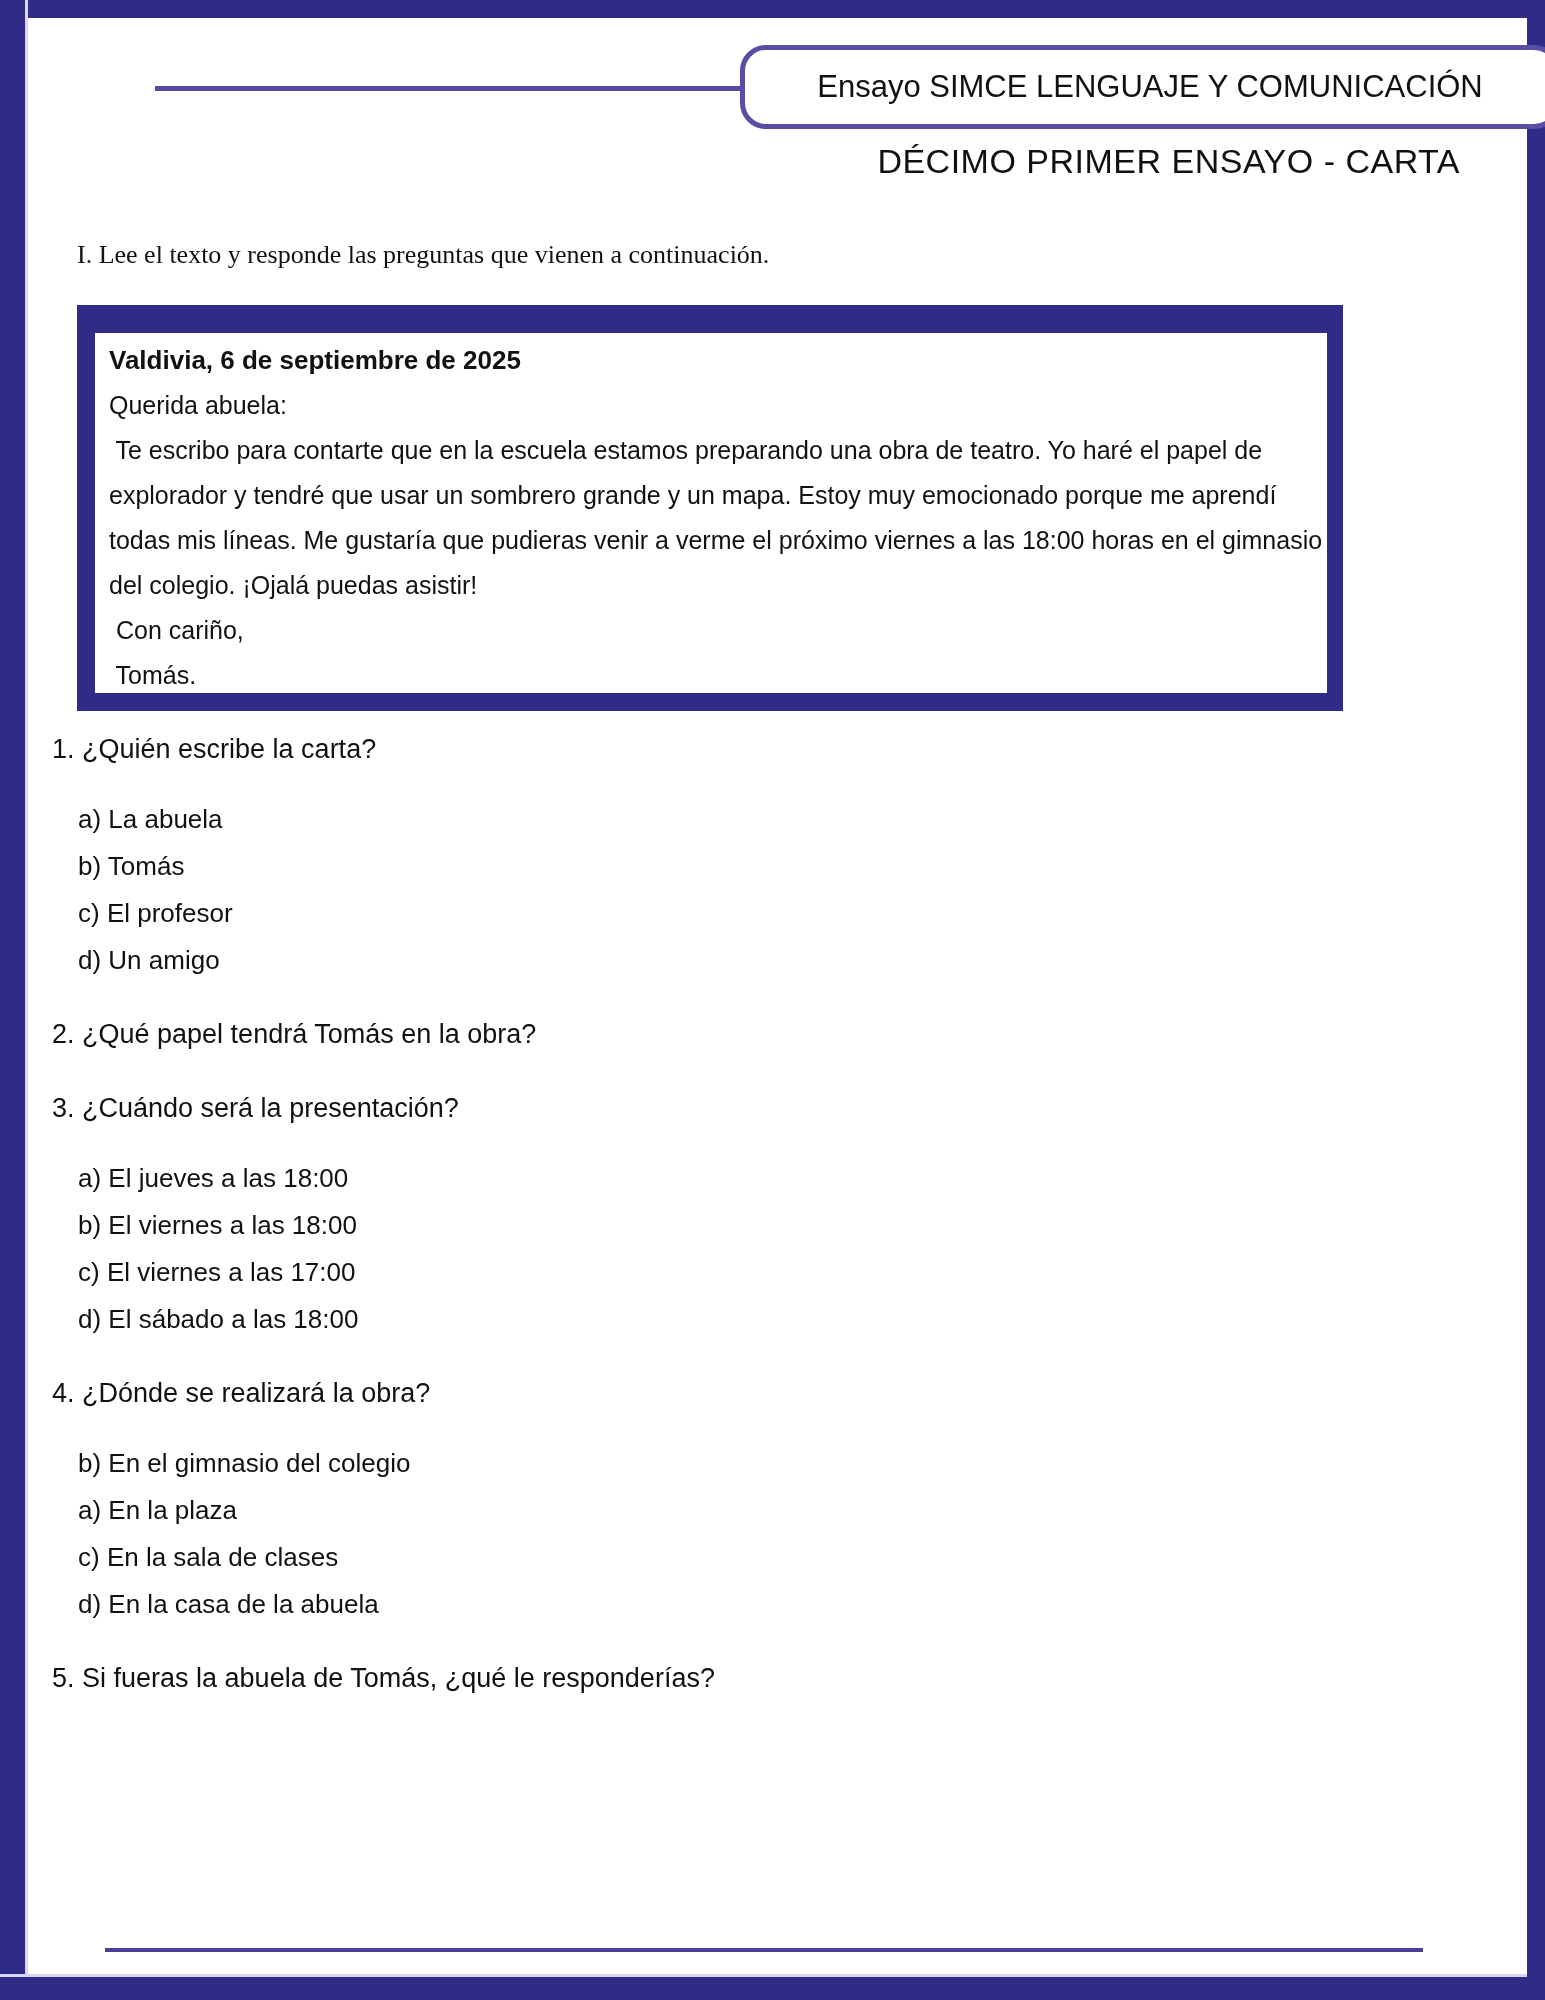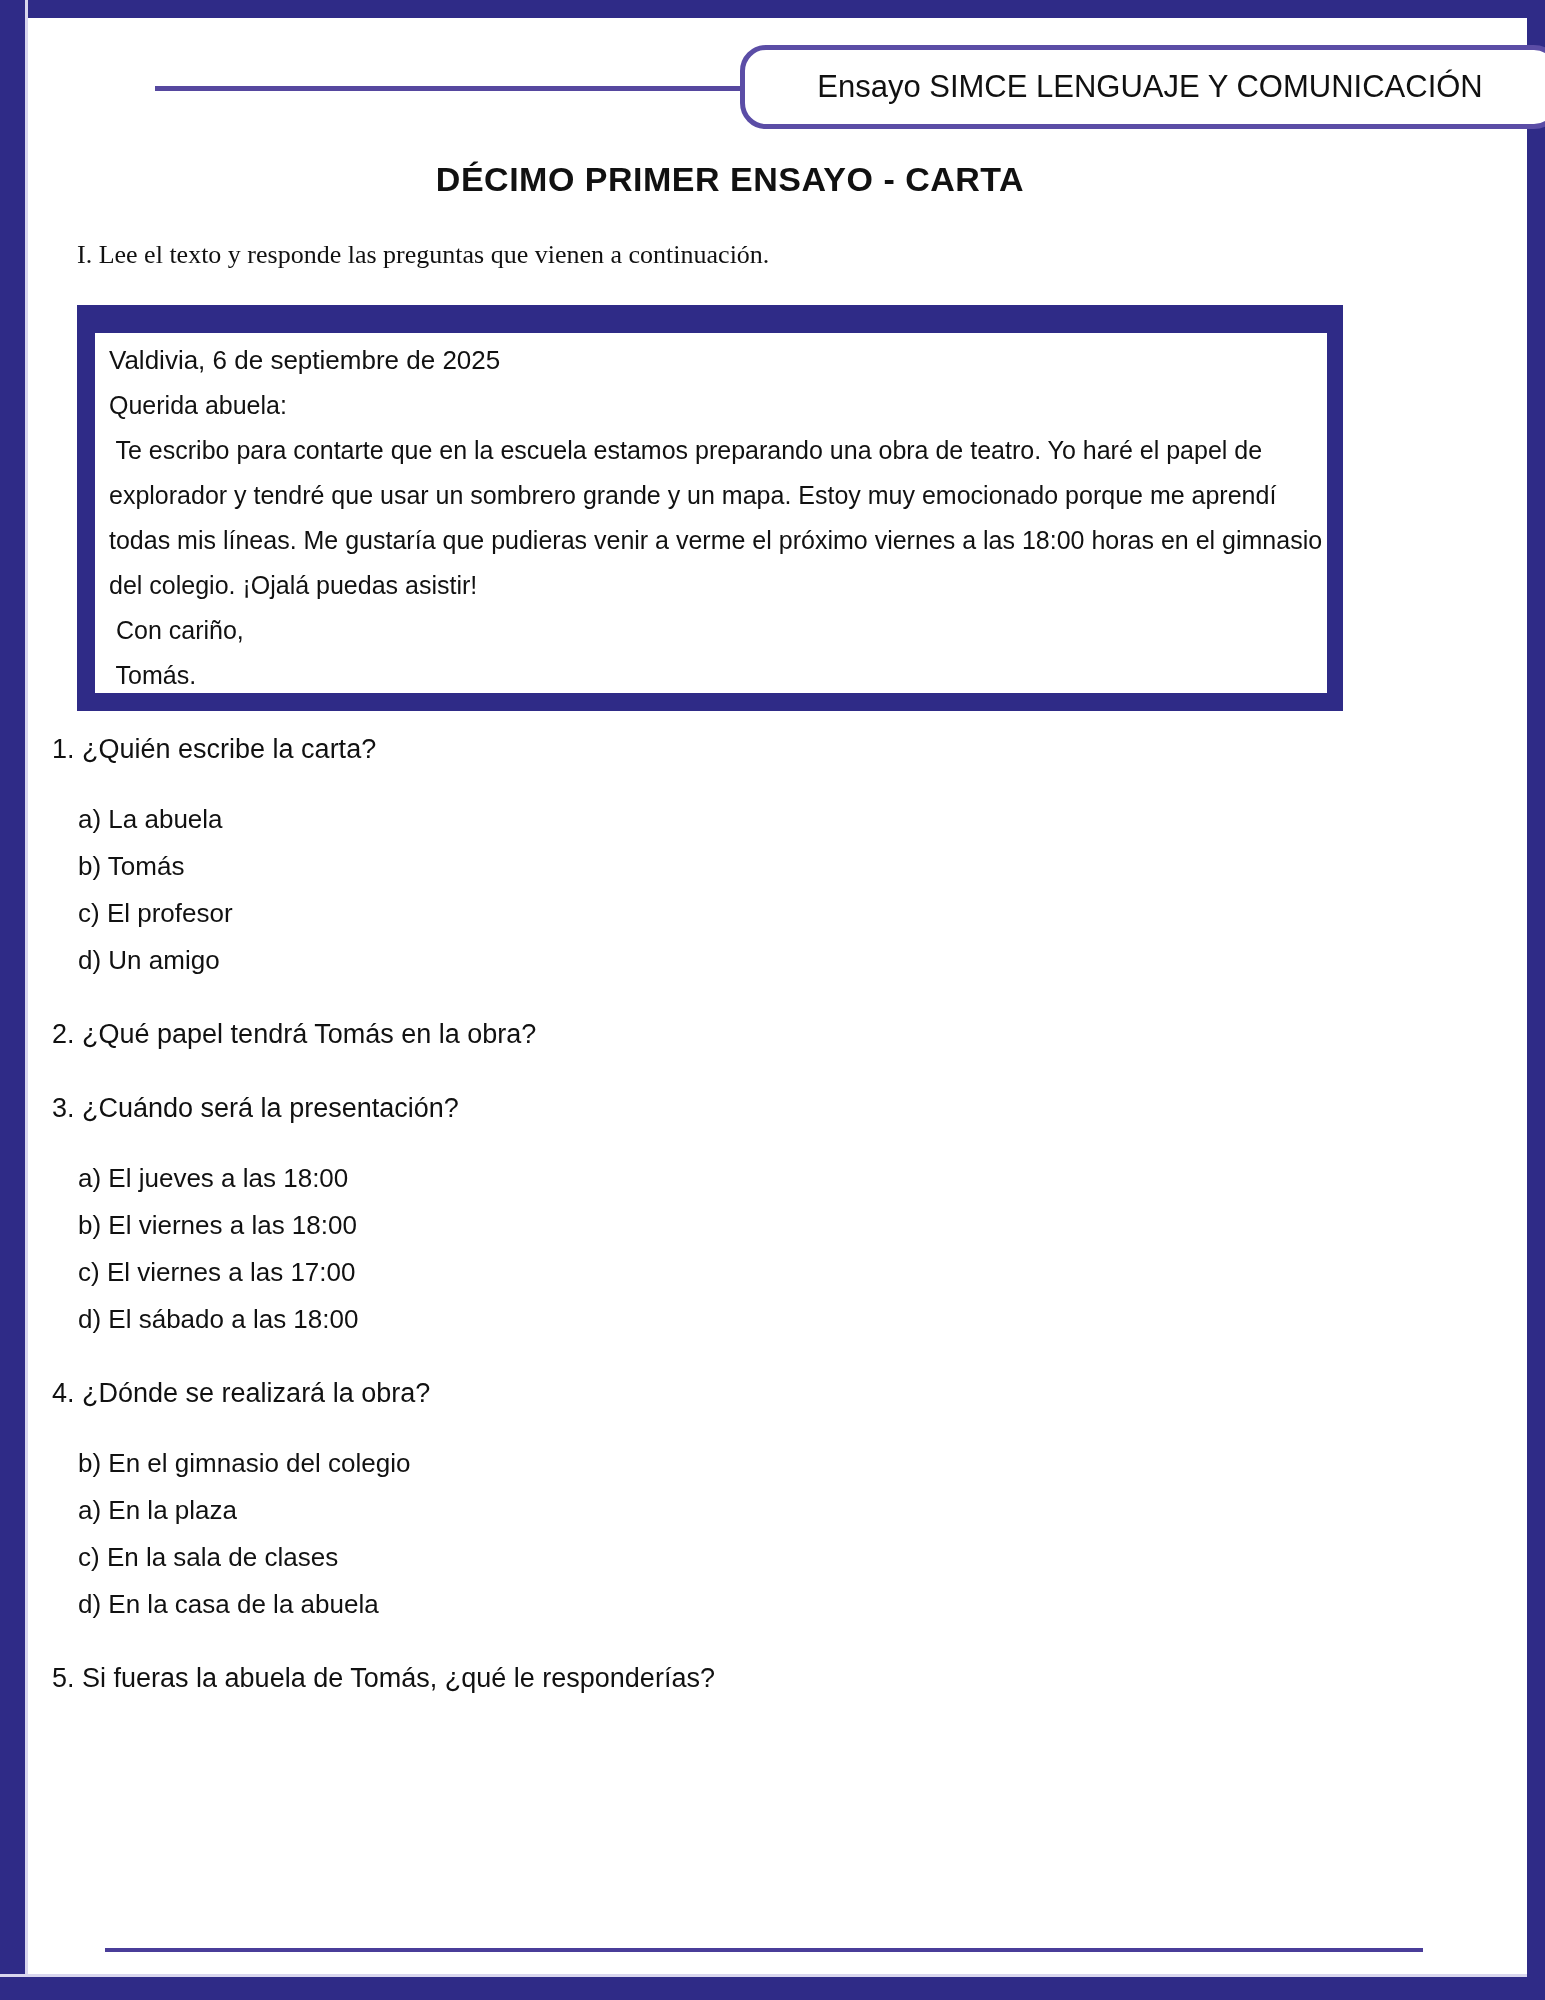--- a/index.html
+++ b/index.html
@@ -32,23 +32,23 @@
     z-index: 3;
   }
   .header-badge span { font-size: 31px; letter-spacing: 0px; white-space: nowrap; }
   .header-connector {
     position: absolute; left: 155px; top: 86px;
     width: 590px; height: 5px; background: var(--connector); z-index: 2;
   }
 
   
   .page-title {
-    position: absolute; left: 0; top: 160px; width: 1460px;
-    text-align: center;
-    font-size: 34px; font-weight: bold; letter-spacing: 0.5px;
+    position: absolute; left: 0; top: 142px; width: 1460px;
+    text-align: right;
+    font-size: 34px; font-weight: normal; letter-spacing: 0.5px;
     z-index: 2;
   }
   .instruction {
     position: absolute; left: 77px; top: 240px;
     font-size: 26px; z-index: 2; font-family: Liberation Serif, serif;
   }
 
   
   .letter-card {
     position: absolute; left: 77px; top: 305px;
@@ -57,21 +57,21 @@
     z-index: 2;
   }
   .letter-inner {
     position: absolute; left: 18px; top: 28px; right: 16px; bottom: 18px;
     background: #ffffff;
     overflow: hidden;
     padding: 5px 0 0 14px;
     box-sizing: border-box;
   }
   .letter-line { line-height: 45px; font-size: 25px; white-space: pre; }
-  .letter-date { font-weight: normal; font-size: 26px; }
+  .letter-date { font-weight: bold; font-size: 26px; }
 
   
   .questions { position: absolute; left: 0; top: 726px; width: 1500px; z-index: 2; }
   .question-block { margin-bottom: 27px; }
   .question-heading { padding-left: 52px; line-height: 47px; font-size: 27px; white-space: pre; }
   .question-options { margin-top: 23px; }
   .question-option { padding-left: 78px; line-height: 47px; font-size: 26px; white-space: pre; }
 
   
   .answer-line {

